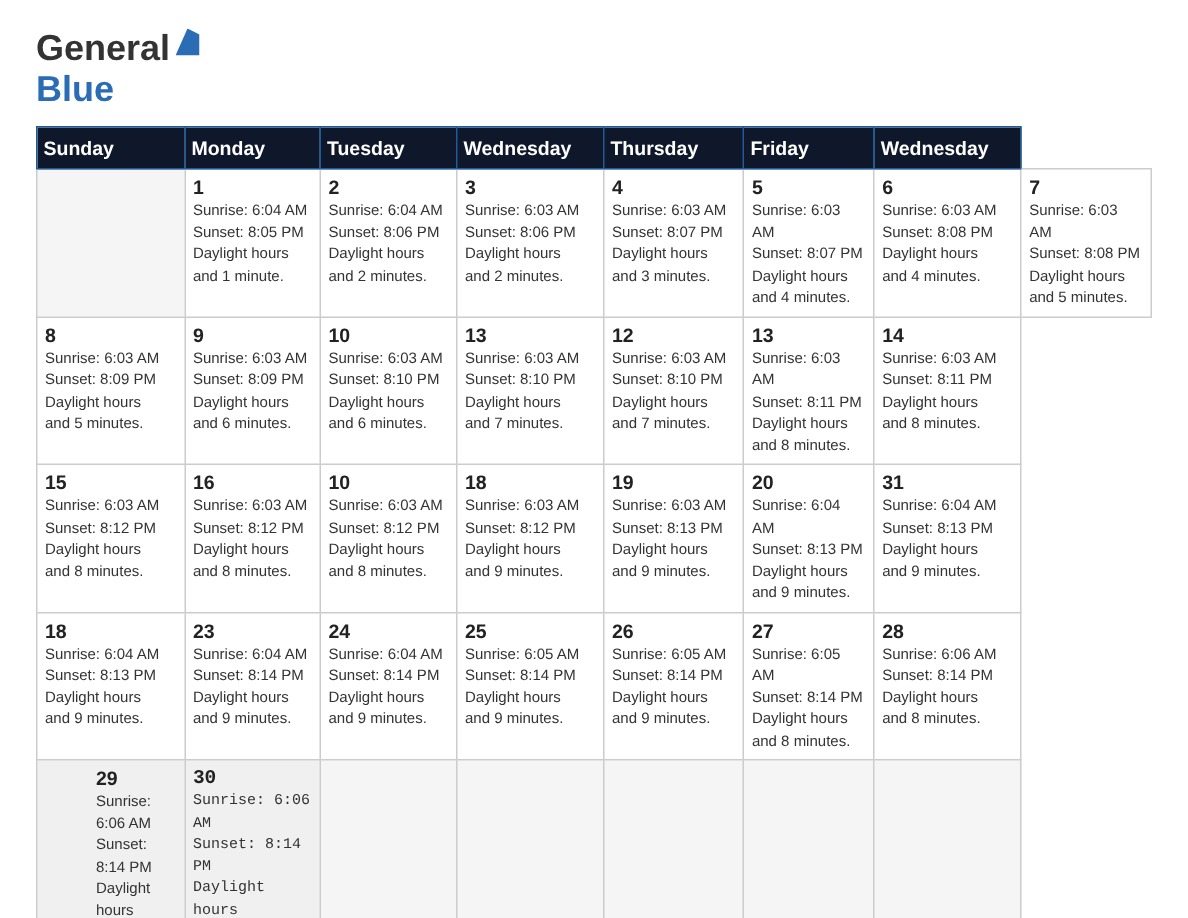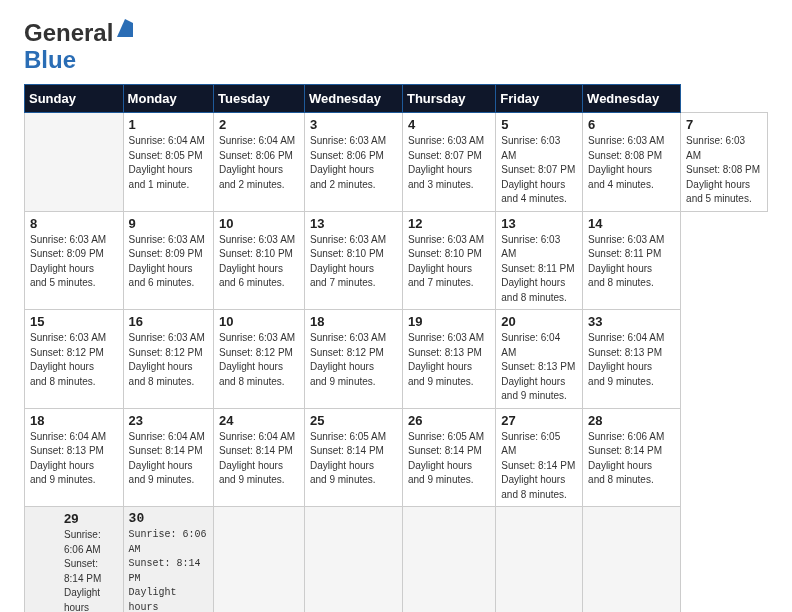--- a/index.html
+++ b/index.html
@@ -199,21 +199,21 @@
       </td>
         <td>
         <span class="day-number">19</span>
         <span class="day-info">Sunrise: 6:03 AM<br>Sunset: 8:13 PM<br>Daylight hours<br>and 9 minutes.</span>
       </td>
         <td>
         <span class="day-number">20</span>
         <span class="day-info">Sunrise: 6:04 AM<br>Sunset: 8:13 PM<br>Daylight hours<br>and 9 minutes.</span>
       </td>
         <td>
-        <span class="day-number">33</span>
+        <span class="day-number">31</span>
         <span class="day-info">Sunrise: 6:04 AM<br>Sunset: 8:13 PM<br>Daylight hours<br>and 9 minutes.</span>
       </td>
       </tr>
       <tr>
         <td>
         <span class="day-number">18</span>
         <span class="day-info">Sunrise: 6:04 AM<br>Sunset: 8:13 PM<br>Daylight hours<br>and 9 minutes.</span>
       </td>
         <td>
         <span class="day-number">23</span>

